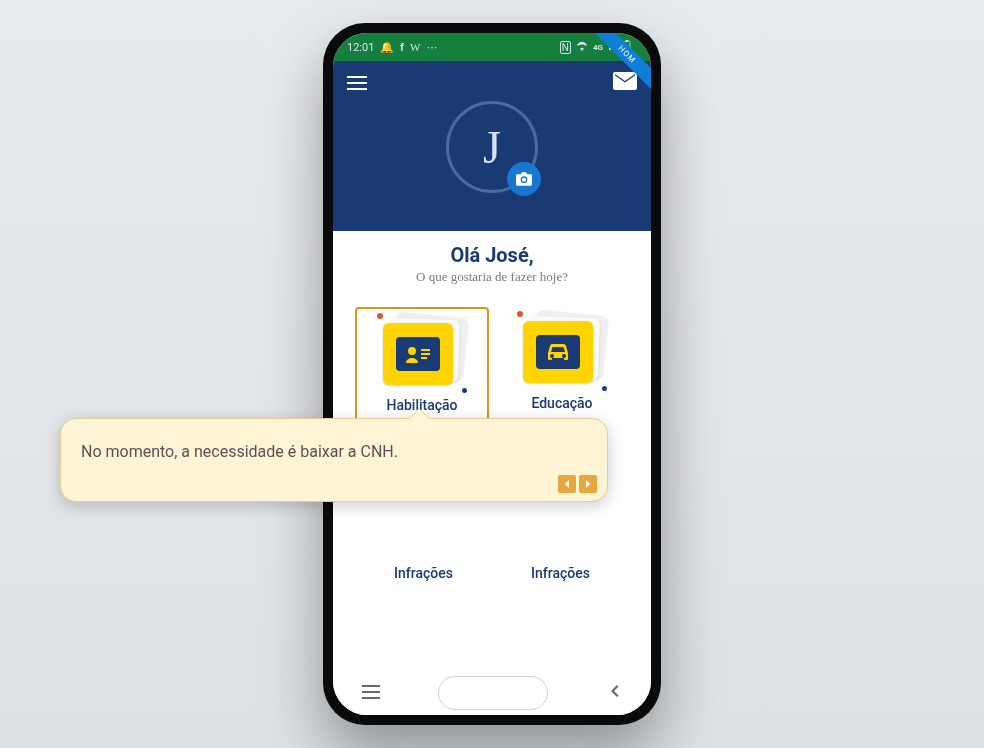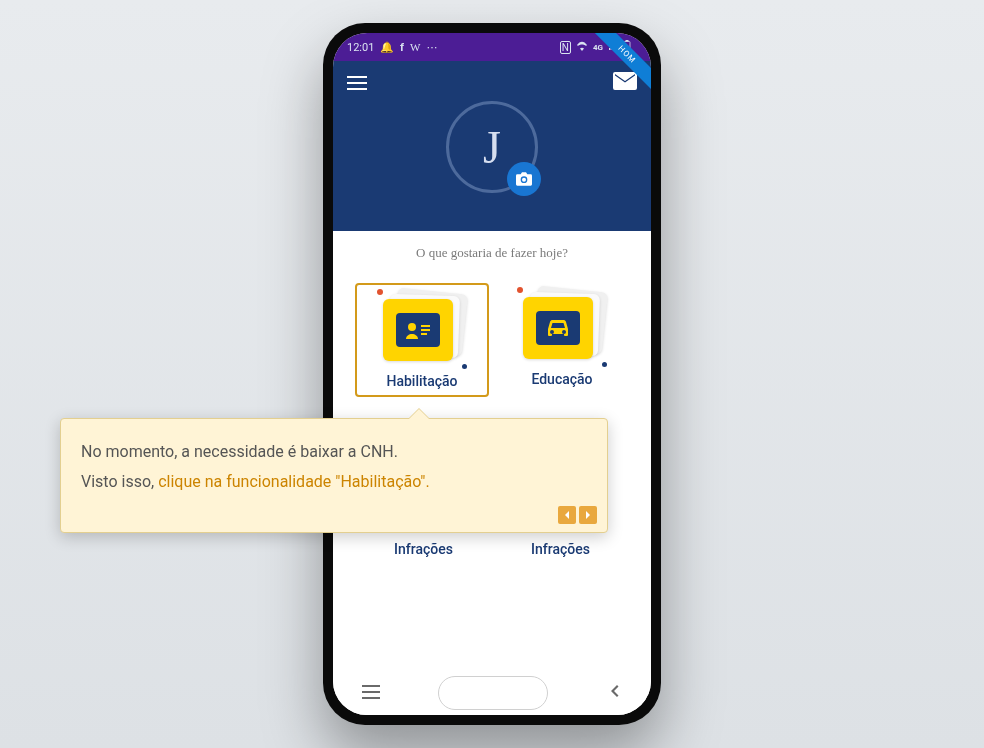--- a/index.html
+++ b/index.html
@@ -26,21 +26,21 @@
     width: 100%;
     height: 100%;
     background: #ffffff;
     border-radius: 34px;
     overflow: hidden;
     position: relative;
   }
   
   .statusbar {
     height: 28px;
-    background: #4c1d95;
+    background: #15803d;
     display: flex;
     align-items: center;
     justify-content: space-between;
     padding: 0 20px 0 14px;
     color: #d9e2f0;
     font-size: 11px;
   }
   .status-left { display:flex; align-items:center; gap:6px; }
   .status-right { display:flex; align-items:center; gap:5px; }
   .bell { font-size:11px; }
@@ -177,21 +177,21 @@
   }
   .row-labels .tile-label { text-align:center;margin-top:24px; }
   
   .tooltip {
     position:absolute;
     left: 60px;
     width: 548px;
     top: 418px;
     background:#fff4d6;
     border:1px solid #e3cf90;
-    border-radius:4px;
+    border-radius:16px;
     box-shadow:0 4px 16px rgba(0,0,0,0.2);
     padding:18px 20px 34px 20px;
     color:#555;
     font-size:16px;
     line-height:1.9;
     z-index:5;
   }
   .tooltip .accent { color:#cc8400; }
   .tooltip .arrow {
     position:absolute;
@@ -300,20 +300,21 @@
           </div>
         </div>
       </div>
     </div>
 
     <div class="ribbon">
       <div class="band">HOM</div>
     </div>
 
     <div class="body-area">
+      <div class="greet">Olá José,</div>
       <div class="subgreet">O que gostaria de fazer hoje?</div>
 
       <div class="grid">
 
         <div class="tile highlight">
           <div class="card-stack">
             <span class="dot-red"></span>
             <div class="card back"></div>
             <div class="card mid"></div>
             <div class="card front">
@@ -372,23 +373,20 @@
       </span>
     </div>
 
   </div>
 </div>
 
 <div class="tooltip">
   <div class="arrow-border"></div>
   <div class="arrow"></div>
   <div>No momento, a necessidade é baixar a CNH.</div>
-  <div>
-    <span>Visto isso, </span><span class="accent">clique na funcionalidade "Habilitação".</span>
-  </div>
   <div class="tooltip-nav">
     <div class="nav-btn">
       <svg width="8" height="8" viewBox="0 0 8 8">
           <path d="M6 0L2 4l4 4z"></path>
         </svg>
     </div>
     <div class="nav-btn">
       <svg width="8" height="8" viewBox="0 0 8 8">
           <path d="M2 0l4 4-4 4z"></path>
         </svg>

